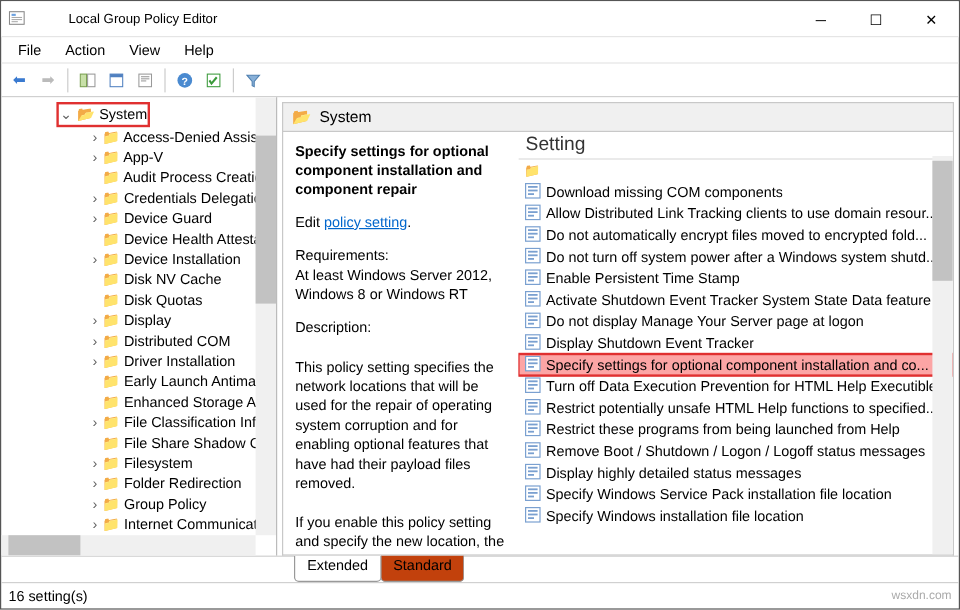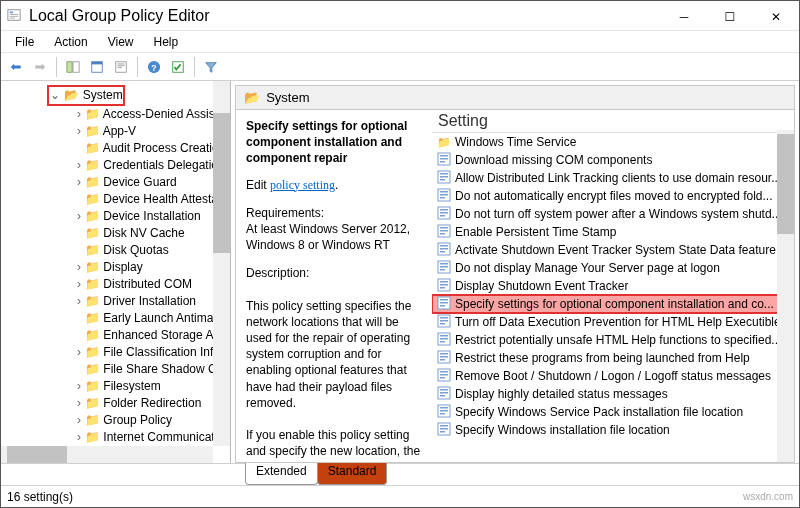--- a/index.html
+++ b/index.html
@@ -20,21 +20,21 @@
   
   .titlebar {
     height: 30px;
     display: flex;
     align-items: center;
     padding-left: 6px;
     background: #fff;
     border-bottom: 1px solid #e5e5e5;
   }
   .titlebar .icon { width: 16px; height: 16px; margin-right: 6px; }
-  .titlebar .title { flex: 1; font-size: 16px; }
+  .titlebar .title { flex: 1; font-size: 11px; margin-left: 28px; }
   .winctl { display: flex; height: 100%; }
   .winctl button {
     border: 0; background: transparent; width: 46px; height: 30px;
     font-size: 12px; line-height: 30px; cursor: pointer;
   }
 
   
   .menubar {
     height: 22px; display: flex; align-items: center; padding-left: 4px;
     border-bottom: 1px solid #e5e5e5;
@@ -86,21 +86,21 @@
     margin: 4px 4px 0 4px; border: 1px solid #c8c8c8;
   }
   .details-header .folder { margin-right: 6px; }
   .details-body { flex: 1; display: flex; min-height: 0; margin: 0 4px; border: 1px solid #c8c8c8; border-top:0;}
   .leftdesc {
     width: 196px; padding: 8px 10px; font-size: 12px;
     overflow: hidden; line-height: 1.35;
   }
   .leftdesc .policytitle { font-weight: bold; }
   .leftdesc .editlink { margin-top: 10px; }
-  .leftdesc .editlink a { color: #0066cc; text-decoration: underline; cursor: pointer; font-family: Liberation Serif, serif; }
+  .leftdesc .editlink a { color: #0066cc; text-decoration: underline; cursor: pointer; }
   .leftdesc .req { margin-top: 12px; }
   .leftdesc .desc { margin-top: 12px; }
 
   .settinglist { flex: 1; min-width: 0; position: relative; overflow: hidden; }
   .settinglist .colhdr {
     position: sticky; top: 0; background: #fff; border-bottom: 1px solid #ddd;
     padding: 2px 6px; font-size: 16px; color: #333;
   }
   .settinglist .rows { overflow: hidden; }
   .row {
@@ -280,21 +280,20 @@
           <br>
           <div>If you enable this policy setting and specify the new location, the files in that location will be used to repair operating system</div>
         </div>
       </div>
 
       <div class="settinglist">
         <div class="colhdr">Setting</div>
         <div class="rows" id="settings-rows">
             <div class="row">
               <span class="ic f">📁</span>
-              <span class="txt">Windows Time Service</span>
             </div>
             <div class="row">
               <span class="ic"><svg width="14" height="14" viewBox="0 0 14 14">
                   <rect x="1" y="1" width="12" height="12" fill="#fff" stroke="#7aa0d0"></rect>
                   <rect x="3" y="3" width="8" height="1.5" fill="#7aa0d0"></rect>
                   <rect x="3" y="6" width="8" height="1.5" fill="#7aa0d0"></rect>
                   <rect x="3" y="9" width="5" height="1.5" fill="#7aa0d0"></rect>
                 </svg></span>
               <span class="txt">Download missing COM components</span>
             </div>

